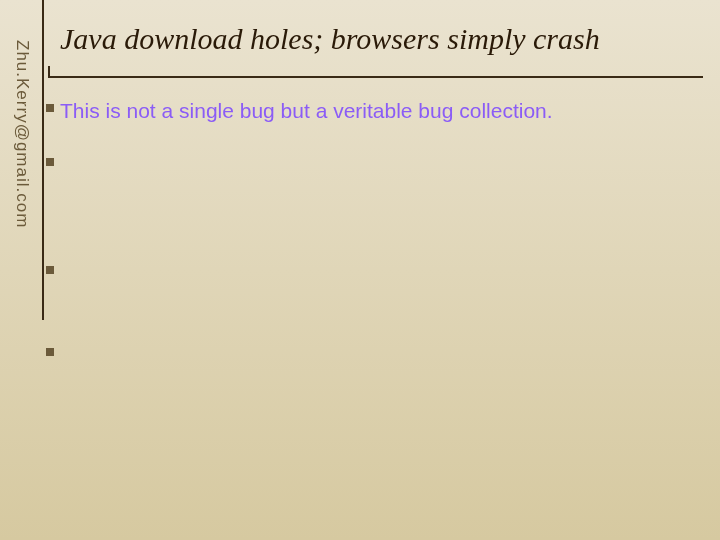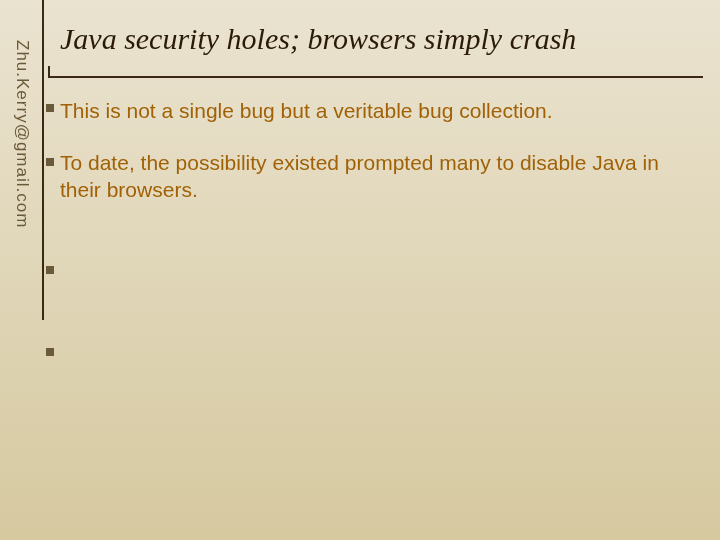--- a/index.html
+++ b/index.html
@@ -68,41 +68,40 @@
     height:10px;
     background:#3a2a15;
   }
   .body{
     position:absolute;
     left:60px;
     top:98px;
     width:620px;
     font-size:21px;
     line-height:1.25;
-    color:#a16207;
+    color:#8b5cf6;
   }
   .para{margin:0 0 26px 0}
   .bullet{
     position:absolute;
     left:46px;
     width:8px;height:8px;
     background:#6b5a3a;
   }
 </style>
 </head>
 <body>
 
 <div class="sidebar-text">Zhu.Kerry@gmail.com</div>
 <div class="left-rule"></div>
 
-<div class="title">Java security holes; browsers simply crash</div>
+<div class="title">Java download holes; browsers simply crash</div>
 <div class="title-tick"></div>
 <div class="title-rule"></div>
 
 <div class="body">
   <p class="para">This is not a single bug but a veritable bug collection.</p>
-  <p class="para">To date, the possibility existed prompted many to disable Java in their browsers.</p>
 </div>
 
 <div class="bullet" style="top:104px"></div>
 <div class="bullet" style="top:158px"></div>
 <div class="bullet" style="top:266px"></div>
 <div class="bullet" style="top:348px"></div>
 
 </body></html>

